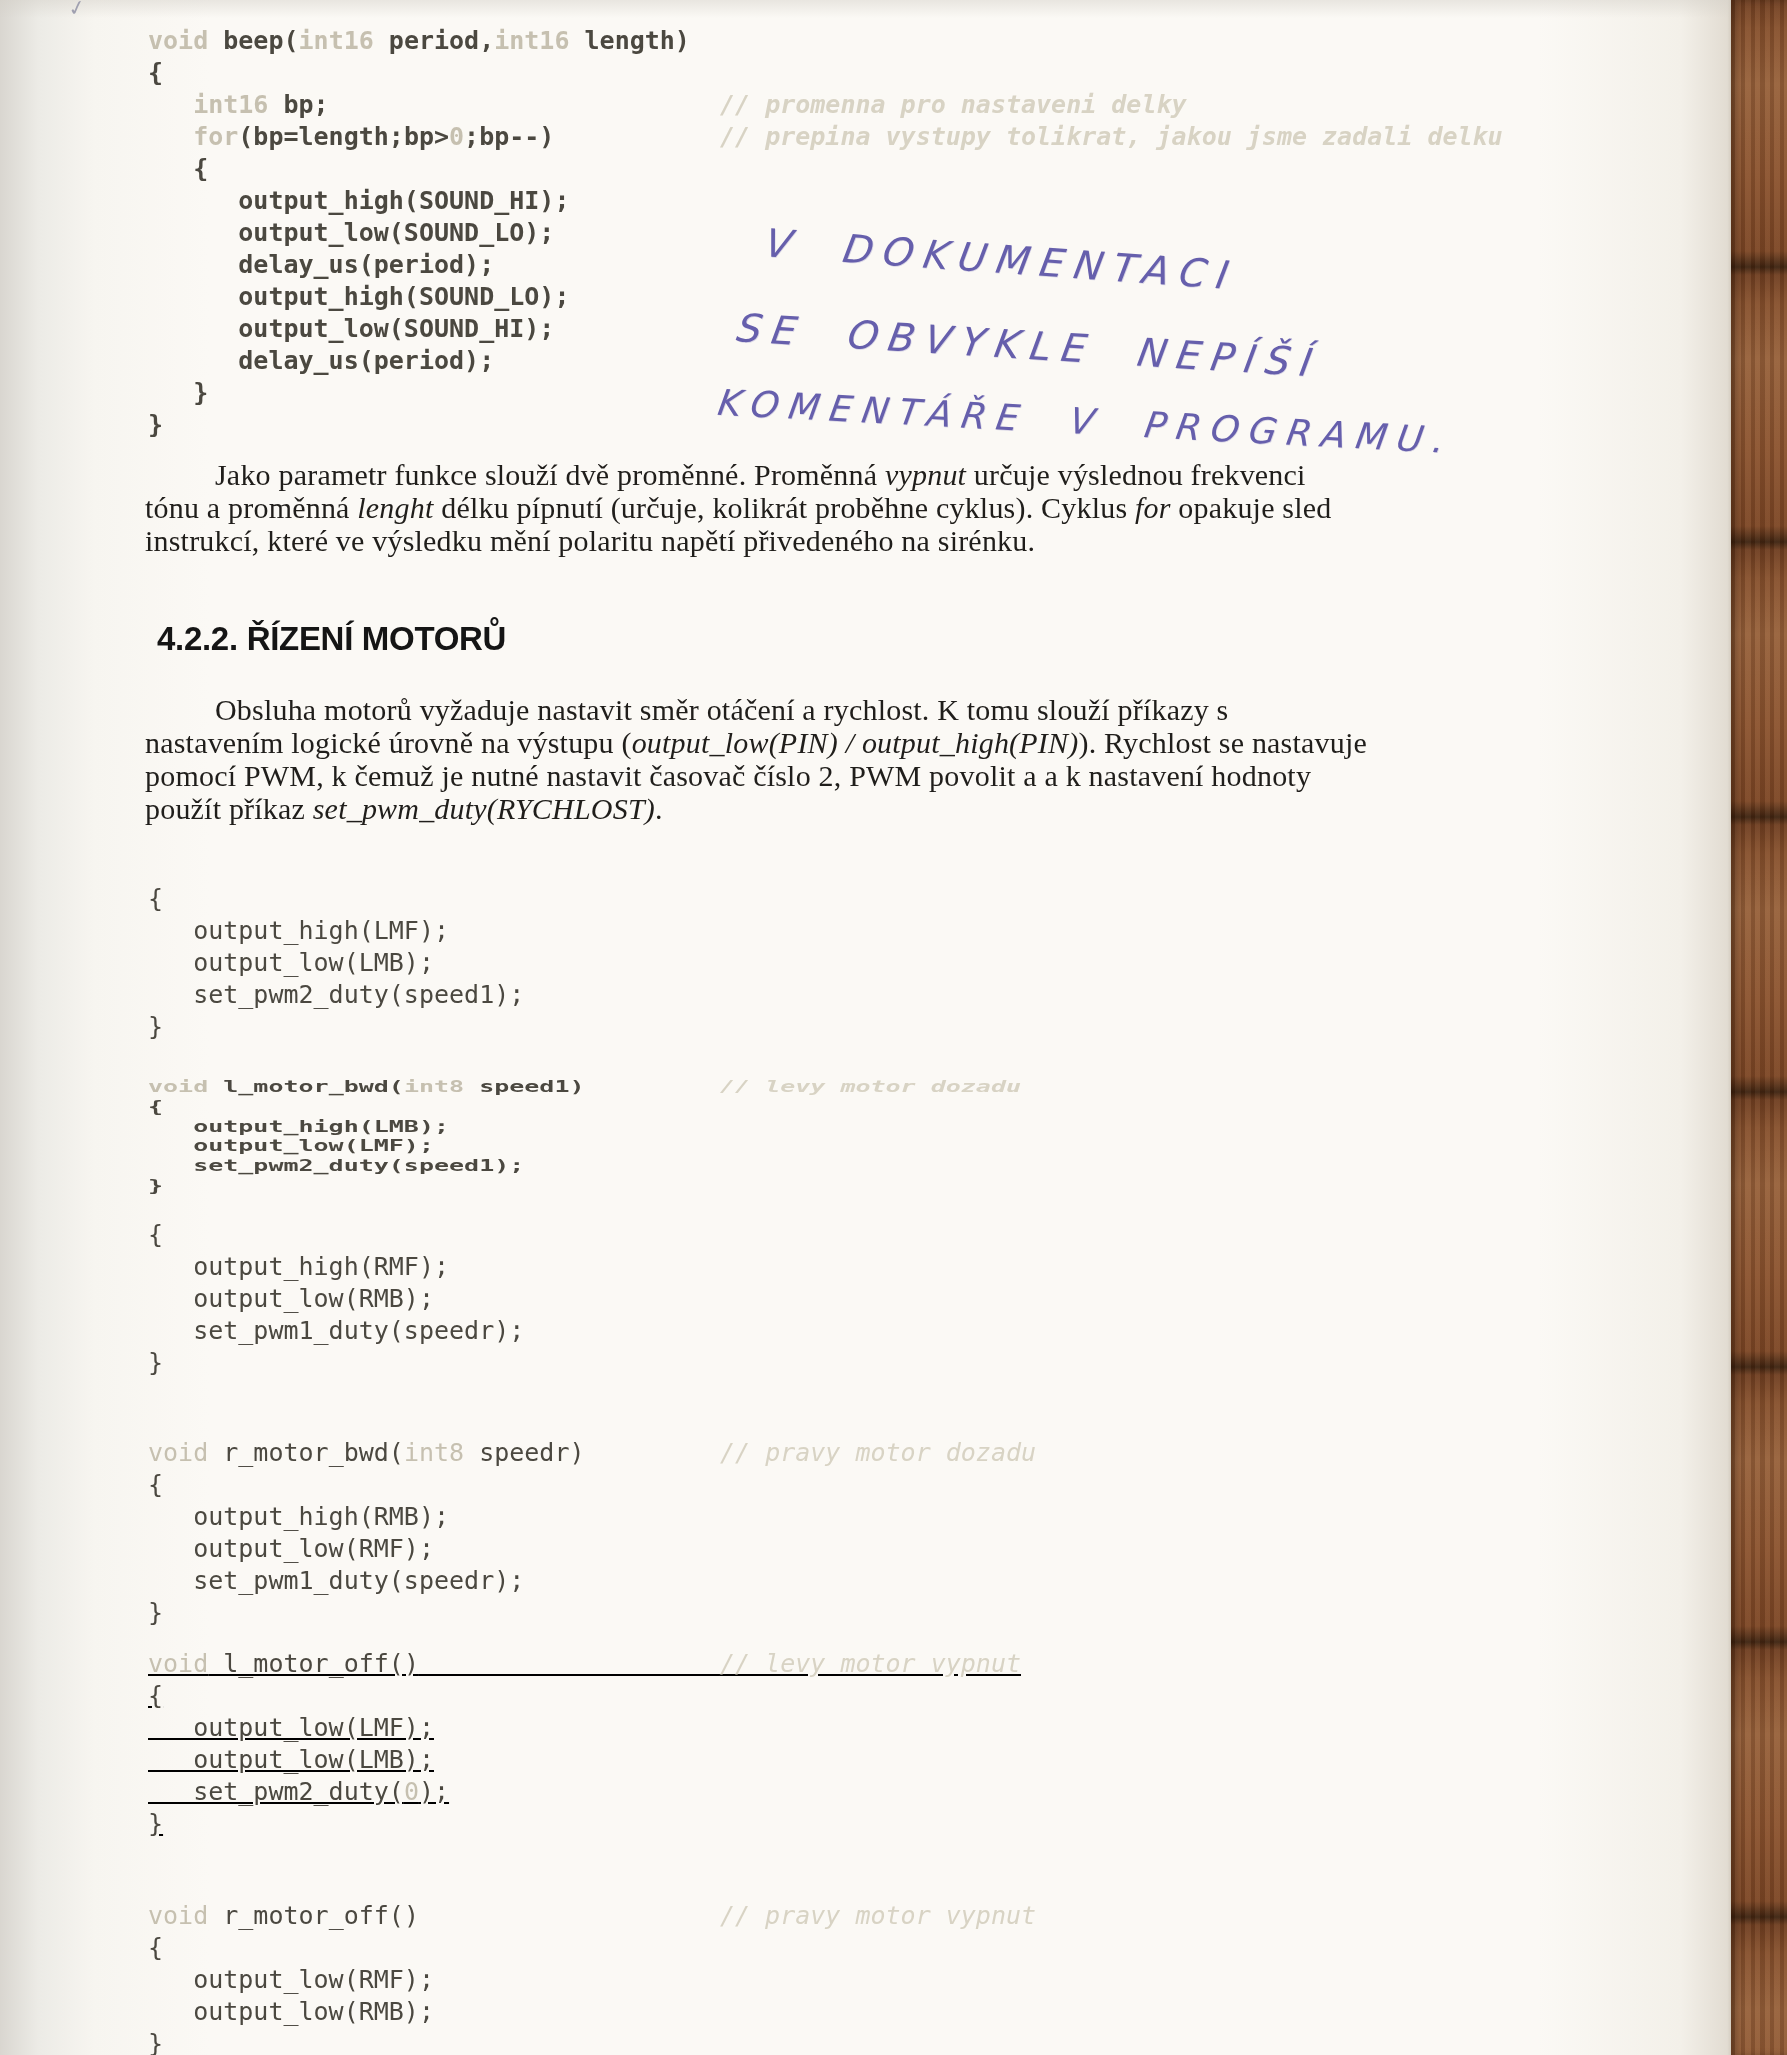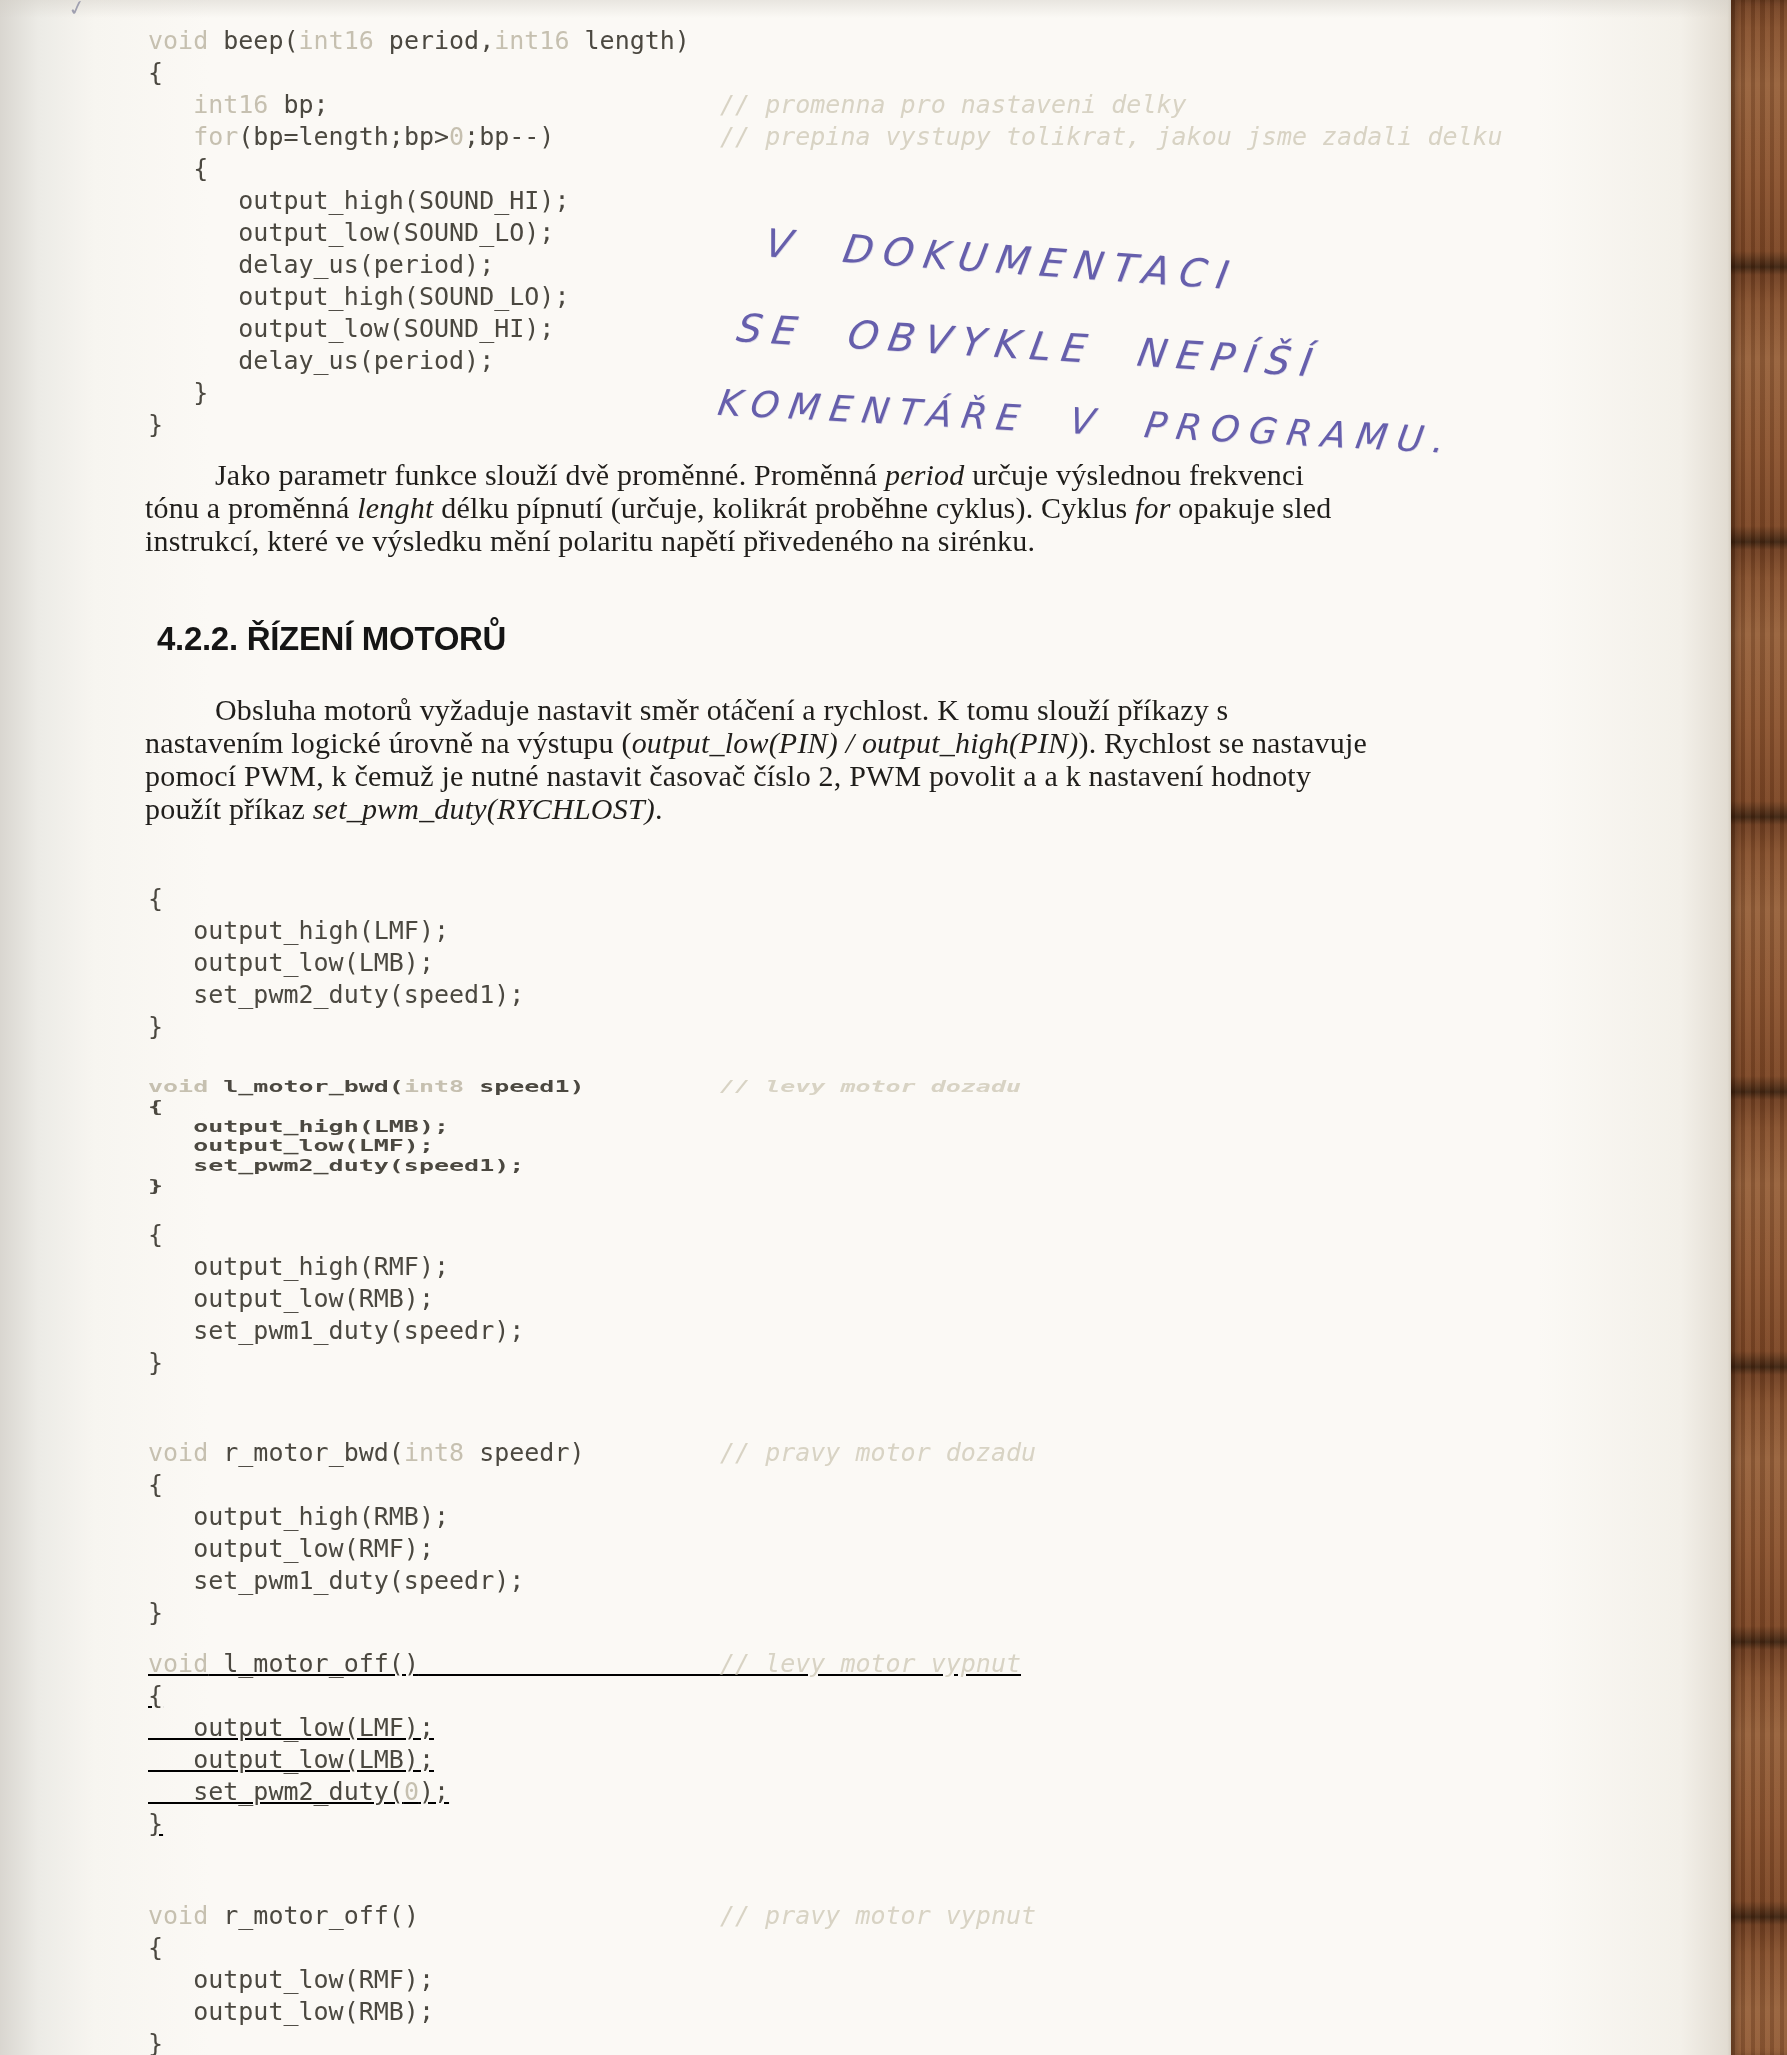--- a/index.html
+++ b/index.html
@@ -34,21 +34,21 @@
   
   .code{
     position:absolute;left:148px;
     font-family:"DejaVu Sans Mono",monospace;
     font-size:25px;line-height:32px;
   }
   .cl{white-space:pre;}
   .s-d{color:#4b4840;}
   .s-k{color:#c6c0b0;}
   .s-c{color:#d8d3c4;font-style:italic;}
-  .cb0{top:25px;}
+  .cb0{top:25px;font-weight:bold;}
   .cb1{top:883px;}
   .cb2{top:1077px;transform:scaleY(.62);transform-origin:top left;font-weight:bold;}
   .cb3{top:1219px;}
   .cb4{top:1437px;}
   .cb5{top:1648px;text-decoration:underline;}
   .cb6{top:1884px;margin-top:16px;}
   
   .note-line{
     position:absolute;
     font-family:"DejaVu Sans",sans-serif;font-style:italic;
@@ -96,21 +96,21 @@
       <div class="cl"><span class="s-d">      output_low(SOUND_HI);</span></div>
       <div class="cl"><span class="s-d">      delay_us(period);</span></div>
       <div class="cl"><span class="s-d">   }</span></div>
       <div class="cl"><span class="s-d">}</span></div>
     </div>
 
   <span class="note-line nl0" style="color: rgb(90, 82, 166);">V DOKUMENTACI</span>
   <span class="note-line nl1" style="color: rgb(90, 82, 166);">SE OBVYKLE NEPÍŠÍ</span>
   <span class="note-line nl2" style="color: rgb(90, 82, 166);">KOMENTÁŘE V PROGRAMU.</span>
 
-  <p class="para p1"><span>Jako parametr funkce slouží dvě proměnné. Proměnná </span><span class="it">period</span><span> určuje výslednou frekvenci
+  <p class="para p1"><span>Jako parametr funkce slouží dvě proměnné. Proměnná </span><span class="it">vypnut</span><span> určuje výslednou frekvenci
 tónu a proměnná </span><span class="it">lenght</span><span> délku pípnutí (určuje, kolikrát proběhne cyklus). Cyklus </span><span class="it">for</span><span> opakuje sled
 instrukcí, které ve výsledku mění polaritu napětí přivedeného na sirénku.</span></p>
 
   <h2 class="heading">4.2.2. ŘÍZENÍ MOTORŮ</h2>
 
   <p class="para p2"><span>Obsluha motorů vyžaduje nastavit směr otáčení a rychlost. K tomu slouží příkazy s
 nastavením logické úrovně na výstupu (</span><span class="it">output_low(PIN) / output_high(PIN)</span><span>). Rychlost se nastavuje
 pomocí PWM, k čemuž je nutné nastavit časovač číslo 2, PWM povolit a a k nastavení hodnoty
 použít příkaz </span><span class="it">set_pwm_duty(RYCHLOST)</span><span>.</span></p>
 

